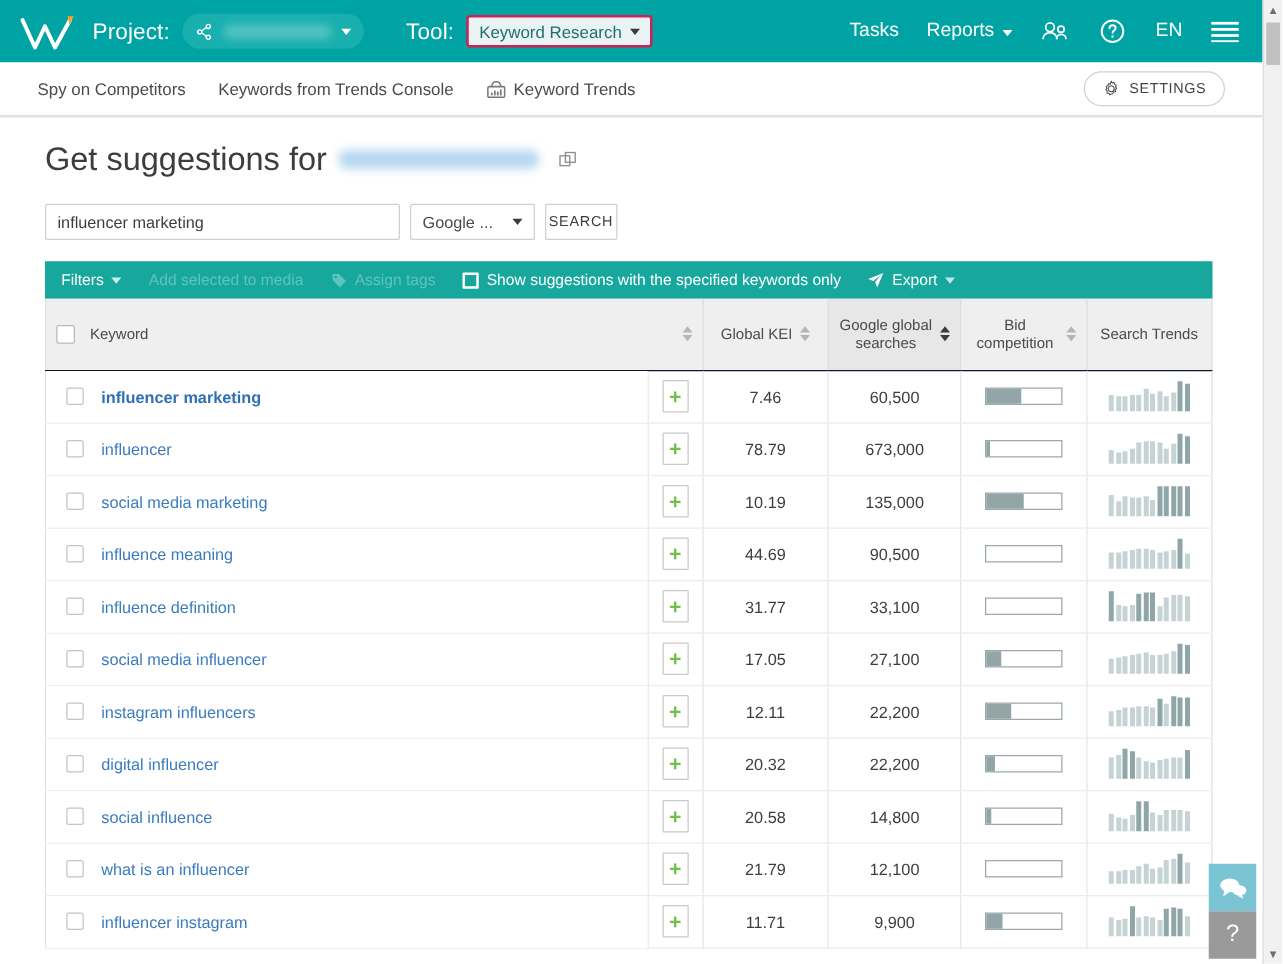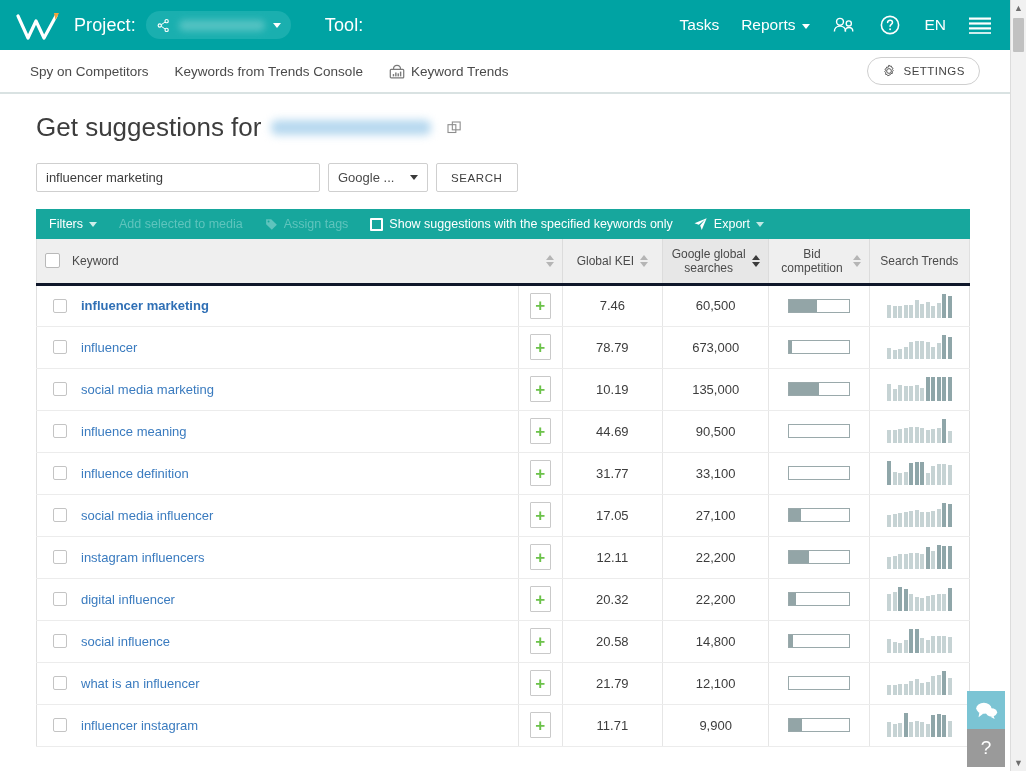--- a/index.html
+++ b/index.html
@@ -86,39 +86,39 @@
     width:284px; height:29px; border:1px solid #cfcfcf; border-radius:2px;
     font-size:13px; color:#3d3d3d; padding:0 9px; font-family:"Liberation Sans", sans-serif; background:#fff;
   }
   .engine-sel {
     margin-left:8px; width:100px; height:29px; border:1px solid #cfcfcf; border-radius:2px;
     display:flex; align-items:center; justify-content:space-between; padding:0 9px;
     font-size:13px; color:#4a4a4a; cursor:pointer; background:#fff;
   }
   .search-btn {
     margin-left:8px; height:29px; border:1px solid #cfcfcf; border-radius:2px; background:#fff;
-    font-size:11.5px; color:#3d3d3d; letter-spacing:.6px; padding:0 14px; cursor:pointer;
+    font-size:11.5px; color:#3d3d3d; letter-spacing:.6px; padding:0 2px; cursor:pointer;
     font-family:"Liberation Sans", sans-serif;
   }
 
   
   .toolbar {
     margin-top:17px; height:30px; background:#17a79d; display:flex; align-items:center;
     padding:0 13px; gap:0; color:#fff; font-size:12.5px; width:934px;
   }
   .tb-item { display:flex; align-items:center; gap:6px; cursor:pointer; margin-right:22px; }
   .tb-item.disabled { color:#5fc4bd; cursor:default; }
   .tb-check { width:13px; height:13px; border:2px solid #fff; background:transparent; border-radius:1px; }
   .tb-label { white-space:nowrap; }
 
   
   .tbl { width:934px; border:1px solid #e0e0e0; border-top:none; border-collapse:collapse; table-layout:fixed; }
   .tbl th {
-    background:#efefef; border-right:1px solid #dcdcdc; border-bottom:3px solid #0f172a;
-    font-size:12px; font-weight:400; color:#4a4a4a; height:45px; padding:0 8px; vertical-align:middle;
+    background:#efefef; border-right:1px solid #dcdcdc; border-bottom:1px solid #0f172a;
+    font-size:12px; font-weight:400; color:#4a4a4a; height:57px; padding:0 8px; vertical-align:middle;
   }
   .tbl th.sorted { background:#e7e7e7; }
   .th-inner { display:flex; align-items:center; justify-content:center; gap:6px; }
   .th-kw { text-align:left; }
   .th-kw .th-inner { justify-content:flex-start; }
   .sorter { display:inline-flex; flex-direction:column; gap:2px; flex:0 0 auto; }
   .sorter i { display:block; width:0;height:0;border-left:4px solid transparent;border-right:4px solid transparent; }
   .sorter i.up { border-bottom:5px solid #b5b5b5; }
   .sorter i.dn { border-top:5px solid #b5b5b5; }
   .sorter.active i.dn { border-top-color:#3b3b3b; }
@@ -192,20 +192,24 @@
           <circle cx="6" cy="12" r="2.6" fill="none" stroke="#fff" stroke-width="1.8"></circle>
           <line x1="8.4" y1="10.8" x2="14.6" y2="6.3" stroke="#fff" stroke-width="1.6"></line>
           <line x1="8.4" y1="13.2" x2="14.6" y2="17.7" stroke="#fff" stroke-width="1.6"></line>
         </svg>
         <div class="blur-name"></div>
         <div class="caret"></div>
       </div>
 
       <div class="hdr-label">Tool:</div>
 
+      <div class="tool-pill">
+        <span>Keyword Research</span>
+        <div class="caret dark"></div>
+      </div>
 
       <div class="hdr-right">
         <div class="hdr-link">
           <span>Tasks</span>
         </div>
         <div class="hdr-link">
           <span>Reports</span>
           <span class="caret" style="margin-top:3px"></span>
         </div>
         <div class="hdr-ico">

